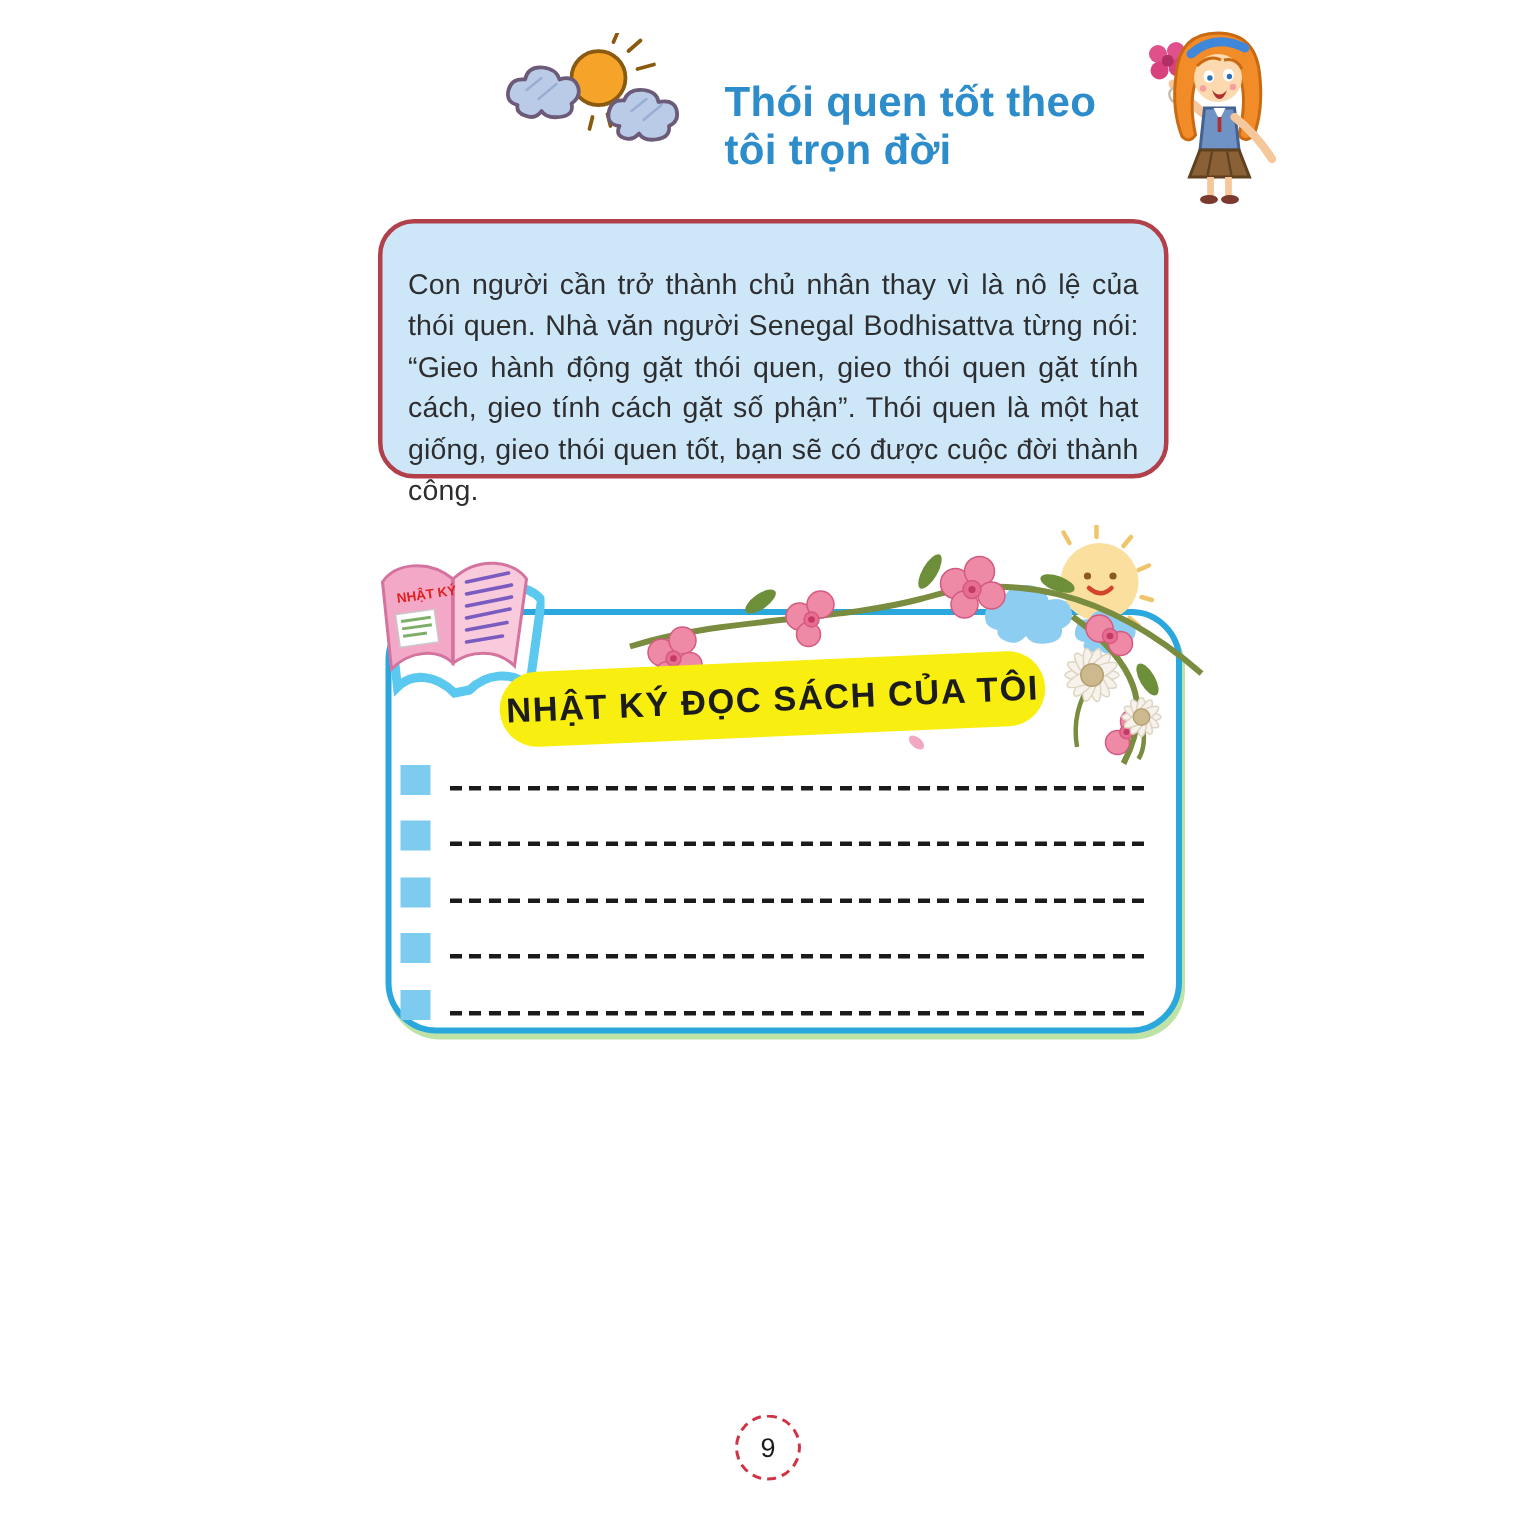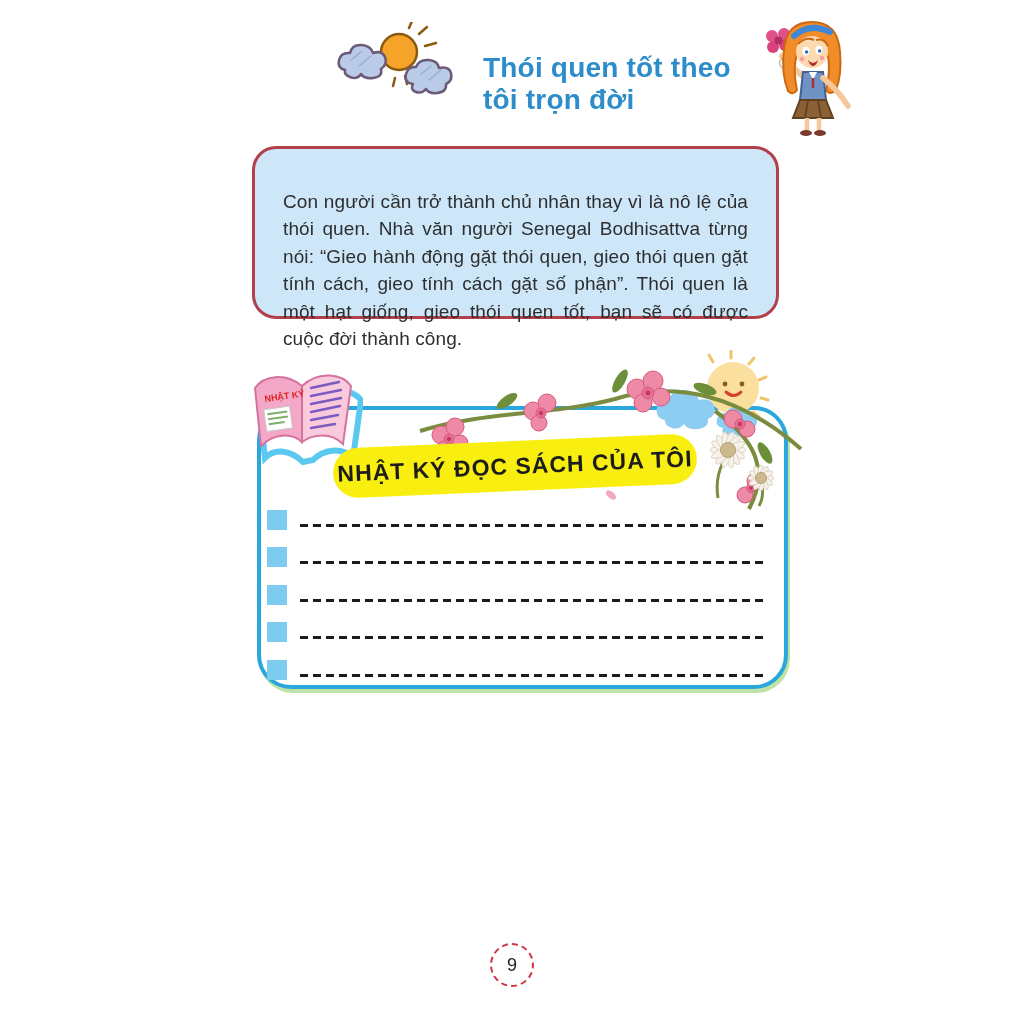--- a/index.html
+++ b/index.html
@@ -16,21 +16,21 @@
       background:#ee168e;border-radius:18px;
       box-shadow:8px 6px 0 #f6df7a;
       display:flex;align-items:center;justify-content:center;z-index:4;}
   .banner span{color:#ffffff;font-family:"DejaVu Serif",serif;font-style:italic;
       font-weight:bold;font-size:27px;letter-spacing:.5px;}
 
   
   .lesson-box{left:252px;top:146px;width:527px;height:173px;
       background:#cde7f8;border:3px solid #b2404a;border-radius:24px;
       box-sizing:border-box;z-index:2;}
-  .lesson-box p{margin:15px;padding:24px 13px 14px 13px;
+  .lesson-box p{margin:4px;padding:24px 13px 14px 13px;
       font-size:19px;line-height:27.4px;font-weight:500;color:#2e2e30;
       text-align:justify;letter-spacing:.1px;}
 
   
   .diary-box{left:257px;top:406px;width:531px;height:283px;
       background:#ffffff;border:4px solid #2aa7dd;border-radius:34px;
       box-sizing:border-box;z-index:1;
       box-shadow:2px 4px 0 #bfe3a6;}
 
   

